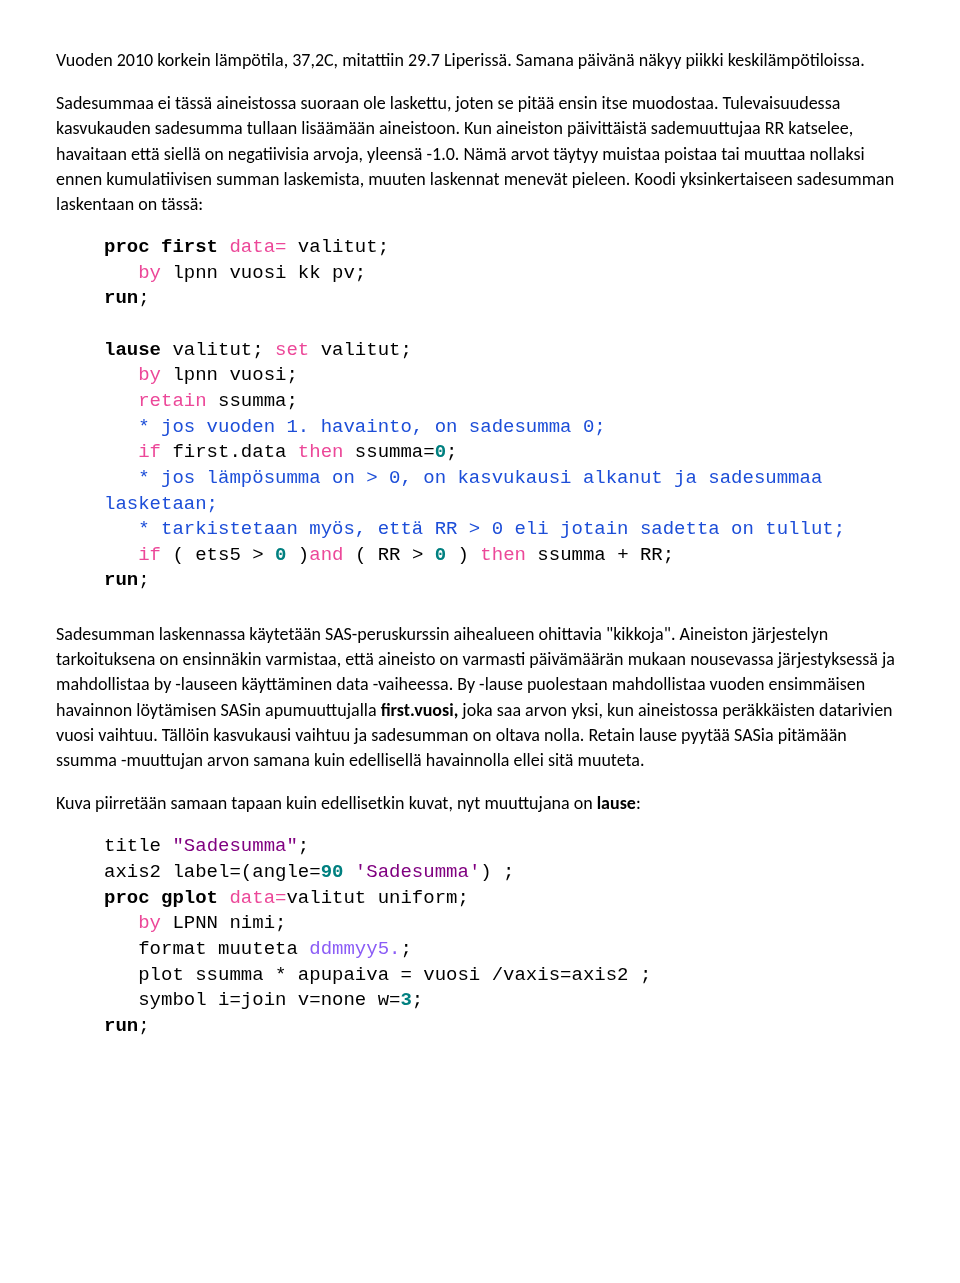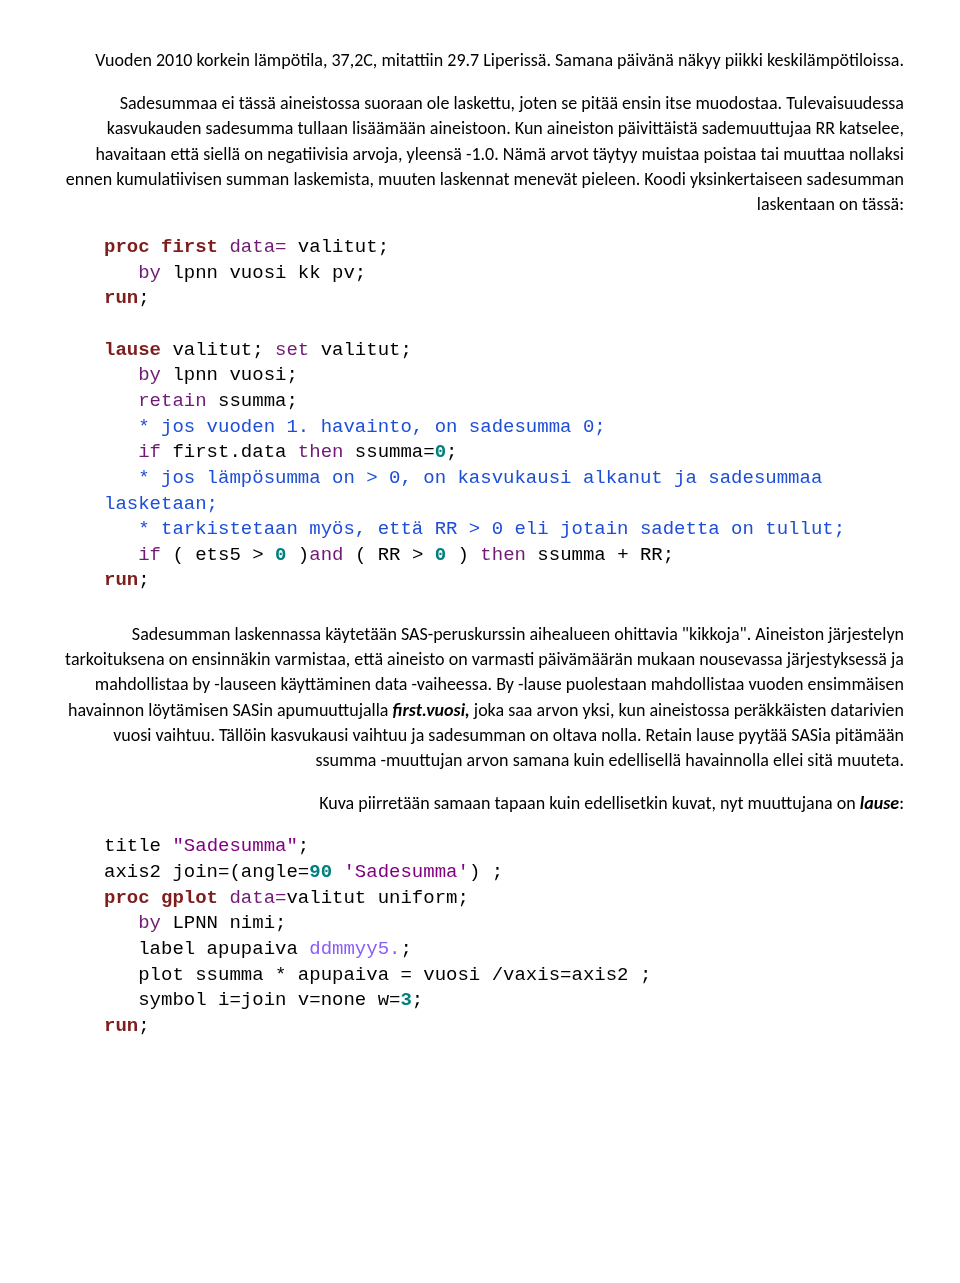--- a/index.html
+++ b/index.html
@@ -8,36 +8,35 @@
     font-family: Calibri, "Segoe UI", Arial, sans-serif;
     font-size: 18px;
     line-height: 1.4;
     color: #000;
     background: #fff;
     width: 960px;
     box-sizing: border-box;
   }
   p {
     margin: 0 0 18px 0;
-    text-align: right;
   }
   .code-block {
     font-family: "Courier New", Courier, monospace;
     font-size: 19px;
     white-space: pre;
     margin: 12px 0 28px 48px;
     line-height: 1.35;
   }
-  .kw  { color: #7f1d1d; font-weight: bold; }   
-  .opt { color: #701a75; }                         
+  .kw  { color: #000000; font-weight: bold; }   
+  .opt { color: #ec4899; }                         
   .com { color: #1d4ed8; }                      
   .num { color: #008080; font-weight: bold; }   
   .str { color: #800080; }                      
   .fmt { color: #8b5cf6; }                      
-  b { font-weight: bold; font-style: italic; }
+  b { font-weight: bold; }
 </style>
 </head>
 <body>
 
 <p>Vuoden 2010 korkein lämpötila, 37,2C, mitattiin 29.7 Liperissä. Samana päivänä näkyy piikki keskilämpötiloissa.</p>
 
 <p>Sadesummaa ei tässä aineistossa suoraan ole laskettu, joten se pitää ensin itse muodostaa. Tulevaisuudessa kasvukauden sadesumma tullaan lisäämään aineistoon. Kun aineiston päivittäistä sademuuttujaa RR katselee, havaitaan että siellä on negatiivisia arvoja, yleensä -1.0. Nämä arvot täytyy muistaa poistaa tai muuttaa nollaksi ennen kumulatiivisen summan laskemista, muuten laskennat menevät pieleen. Koodi yksinkertaiseen sadesumman laskentaan on tässä:</p>
 
 <div class="code-block"><span class="kw">proc</span> <span class="kw">first</span> <span class="opt">data=</span><span> valitut;</span>
 <span class="opt">   by</span><span> lpnn vuosi kk pv;</span>
@@ -52,19 +51,19 @@
 <span class="com">lasketaan;</span>
 <span class="com">   * tarkistetaan myös, että RR &gt; 0 eli jotain sadetta on tullut;</span>
 <span class="opt">   if</span><span> ( ets5 &gt; </span><span class="num">0</span><span> )</span><span class="opt">and</span><span> ( RR &gt; </span><span class="num">0</span><span> ) </span><span class="opt">then</span><span> ssumma + RR;</span>
 <span class="kw">run</span>;</div>
 
 <p><span>Sadesumman laskennassa käytetään SAS-peruskurssin aihealueen ohittavia "kikkoja". Aineiston järjestelyn tarkoituksena on ensinnäkin varmistaa, että aineisto on varmasti päivämäärän mukaan nousevassa järjestyksessä ja mahdollistaa by -lauseen käyttäminen data -vaiheessa. By -lause puolestaan mahdollistaa vuoden ensimmäisen havainnon löytämisen SASin apumuuttujalla </span><b>first.vuosi,</b><span> joka saa arvon yksi, kun aineistossa peräkkäisten datarivien vuosi vaihtuu. Tällöin kasvukausi vaihtuu ja sadesumman on oltava nolla. Retain lause pyytää SASia pitämään ssumma -muuttujan arvon samana kuin edellisellä havainnolla ellei sitä muuteta.</span></p>
 
 <p><span>Kuva piirretään samaan tapaan kuin edellisetkin kuvat, nyt muuttujana on </span><b>lause</b><span>:</span></p>
 
 <div class="code-block"><span>title </span><span class="str">"Sadesumma"</span><span>;</span>
-<span>axis2 join=(angle=</span><span class="num">90</span><span> </span><span class="str">'Sadesumma'</span><span>) ;</span>
+<span>axis2 label=(angle=</span><span class="num">90</span><span> </span><span class="str">'Sadesumma'</span><span>) ;</span>
 <span class="kw">proc</span><span class="kw"> gplot</span><span class="opt"> data=</span><span>valitut uniform;</span>
 <span class="opt">   by</span><span> LPNN nimi;</span>
-<span>   label apupaiva </span><span class="fmt">ddmmyy5.</span><span>;</span>
+<span>   format muuteta </span><span class="fmt">ddmmyy5.</span><span>;</span>
 <span>   plot ssumma * apupaiva = vuosi /vaxis=axis2 ;</span>
 <span>   symbol i=join v=none w=</span><span class="num">3</span><span>;</span>
 <span class="kw">run</span>;</div>
 
 </body></html>

